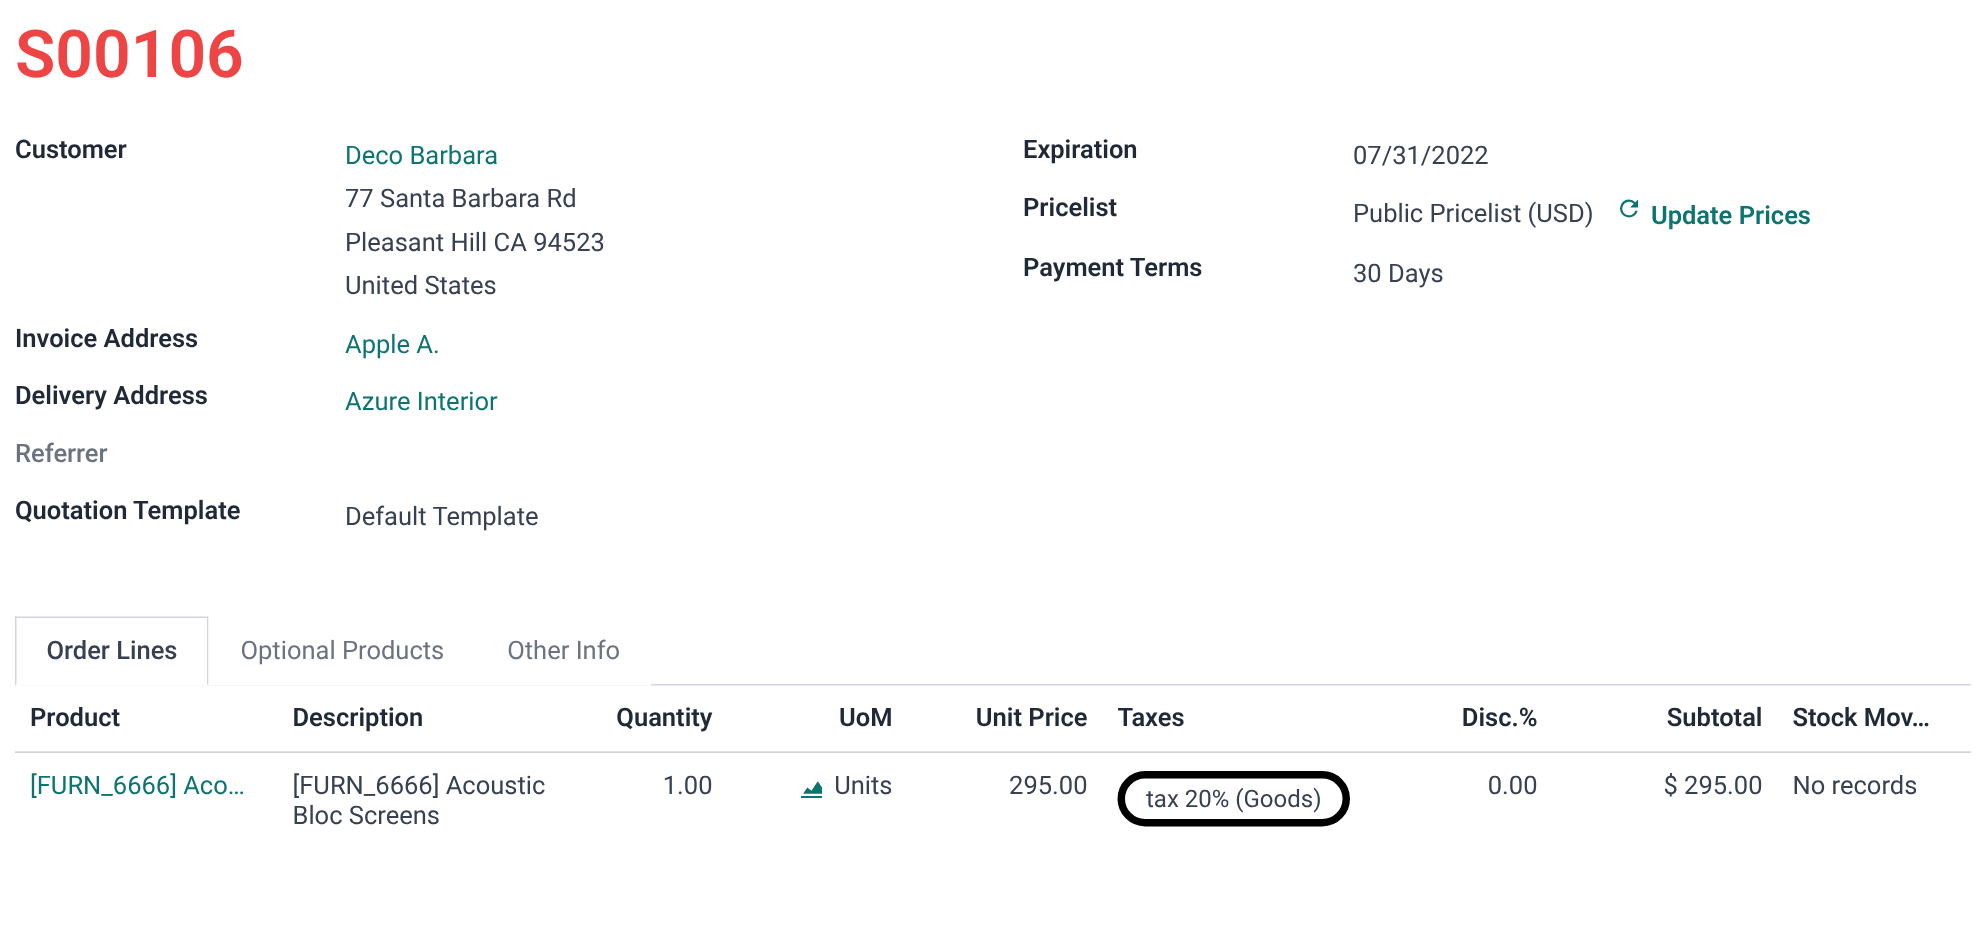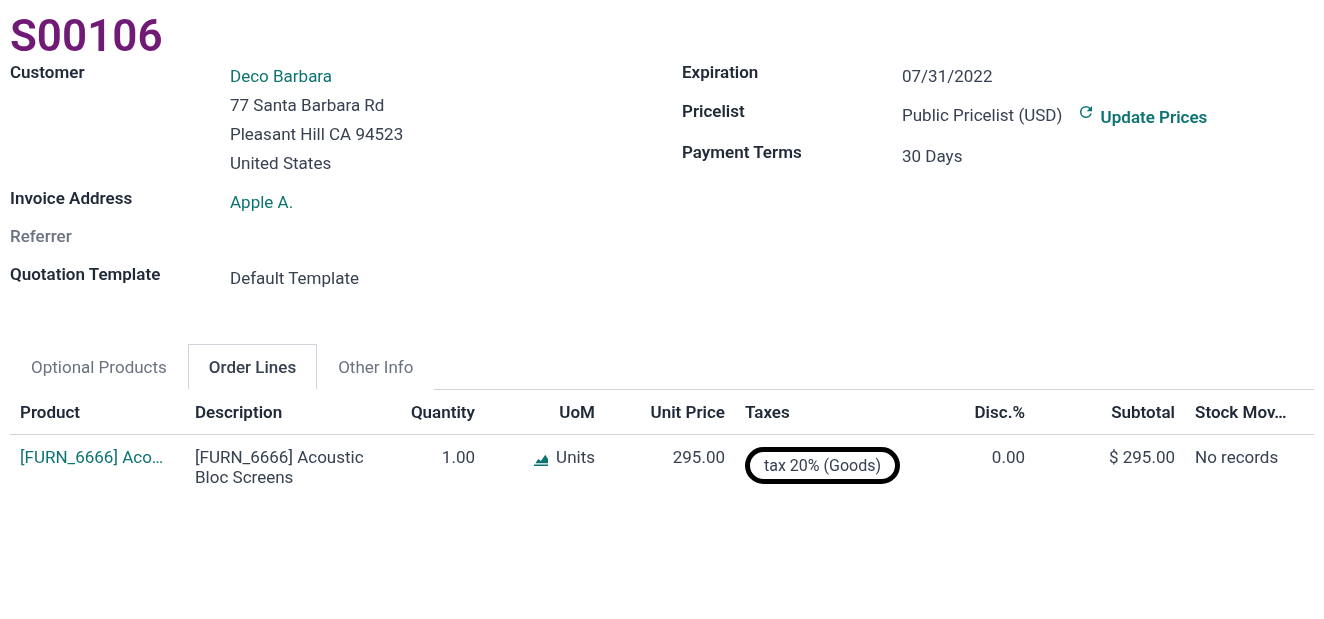--- a/index.html
+++ b/index.html
@@ -6,21 +6,22 @@
     body {
       font-family: -apple-system, BlinkMacSystemFont, "Segoe UI", Roboto, "Helvetica Neue", Arial, sans-serif;
       font-size: 16px;
       color: #374151;
       background: #fff;
       padding: 10px;
     }
     .page-title {
       font-size: 44px;
       font-weight: 600;
-      color: #701a75;
+      color: #ef4444;
+      margin-bottom: 28px;
     }
     .info-section {
       display: flex;
       gap: 40px;
       margin-bottom: 40px;
     }
     .info-col {
       flex: 1;
     }
     .info-row {
@@ -157,20 +158,24 @@
         <span>77 Santa Barbara Rd</span><br>
         <span>Pleasant Hill CA 94523</span><br>
         <span>United States</span>
       </div>
     </div>
     <div class="info-row">
       <div class="info-label">Invoice Address</div>
       <div class="info-value"><span class="link">Apple A.</span></div>
     </div>
     <div class="info-row">
+      <div class="info-label">Delivery Address</div>
+      <div class="info-value"><span class="link">Azure Interior</span></div>
+    </div>
+    <div class="info-row">
       <div class="info-label muted">Referrer</div>
       <div class="info-value"></div>
     </div>
     <div class="info-row">
       <div class="info-label">Quotation Template</div>
       <div class="info-value"><span>Default Template</span></div>
     </div>
   </div>
   <div class="info-col">
     <div class="info-row">
@@ -190,22 +195,22 @@
       </div>
     </div>
     <div class="info-row">
       <div class="info-label">Payment Terms</div>
       <div class="info-value"><span>30 Days</span></div>
     </div>
   </div>
 </div>
 
 <div class="tabs">
+  <div class="tab active">Order Lines</div>
   <div class="tab">Optional Products</div>
-  <div class="tab active">Order Lines</div>
   <div class="tab">Other Info</div>
 </div>
 
 <table class="order-table">
   <thead>
     <tr>
       <th class="col-product">Product</th>
       <th class="col-desc">Description</th>
       <th class="right col-qty">Quantity</th>
       <th class="right col-uom">UoM</th>

